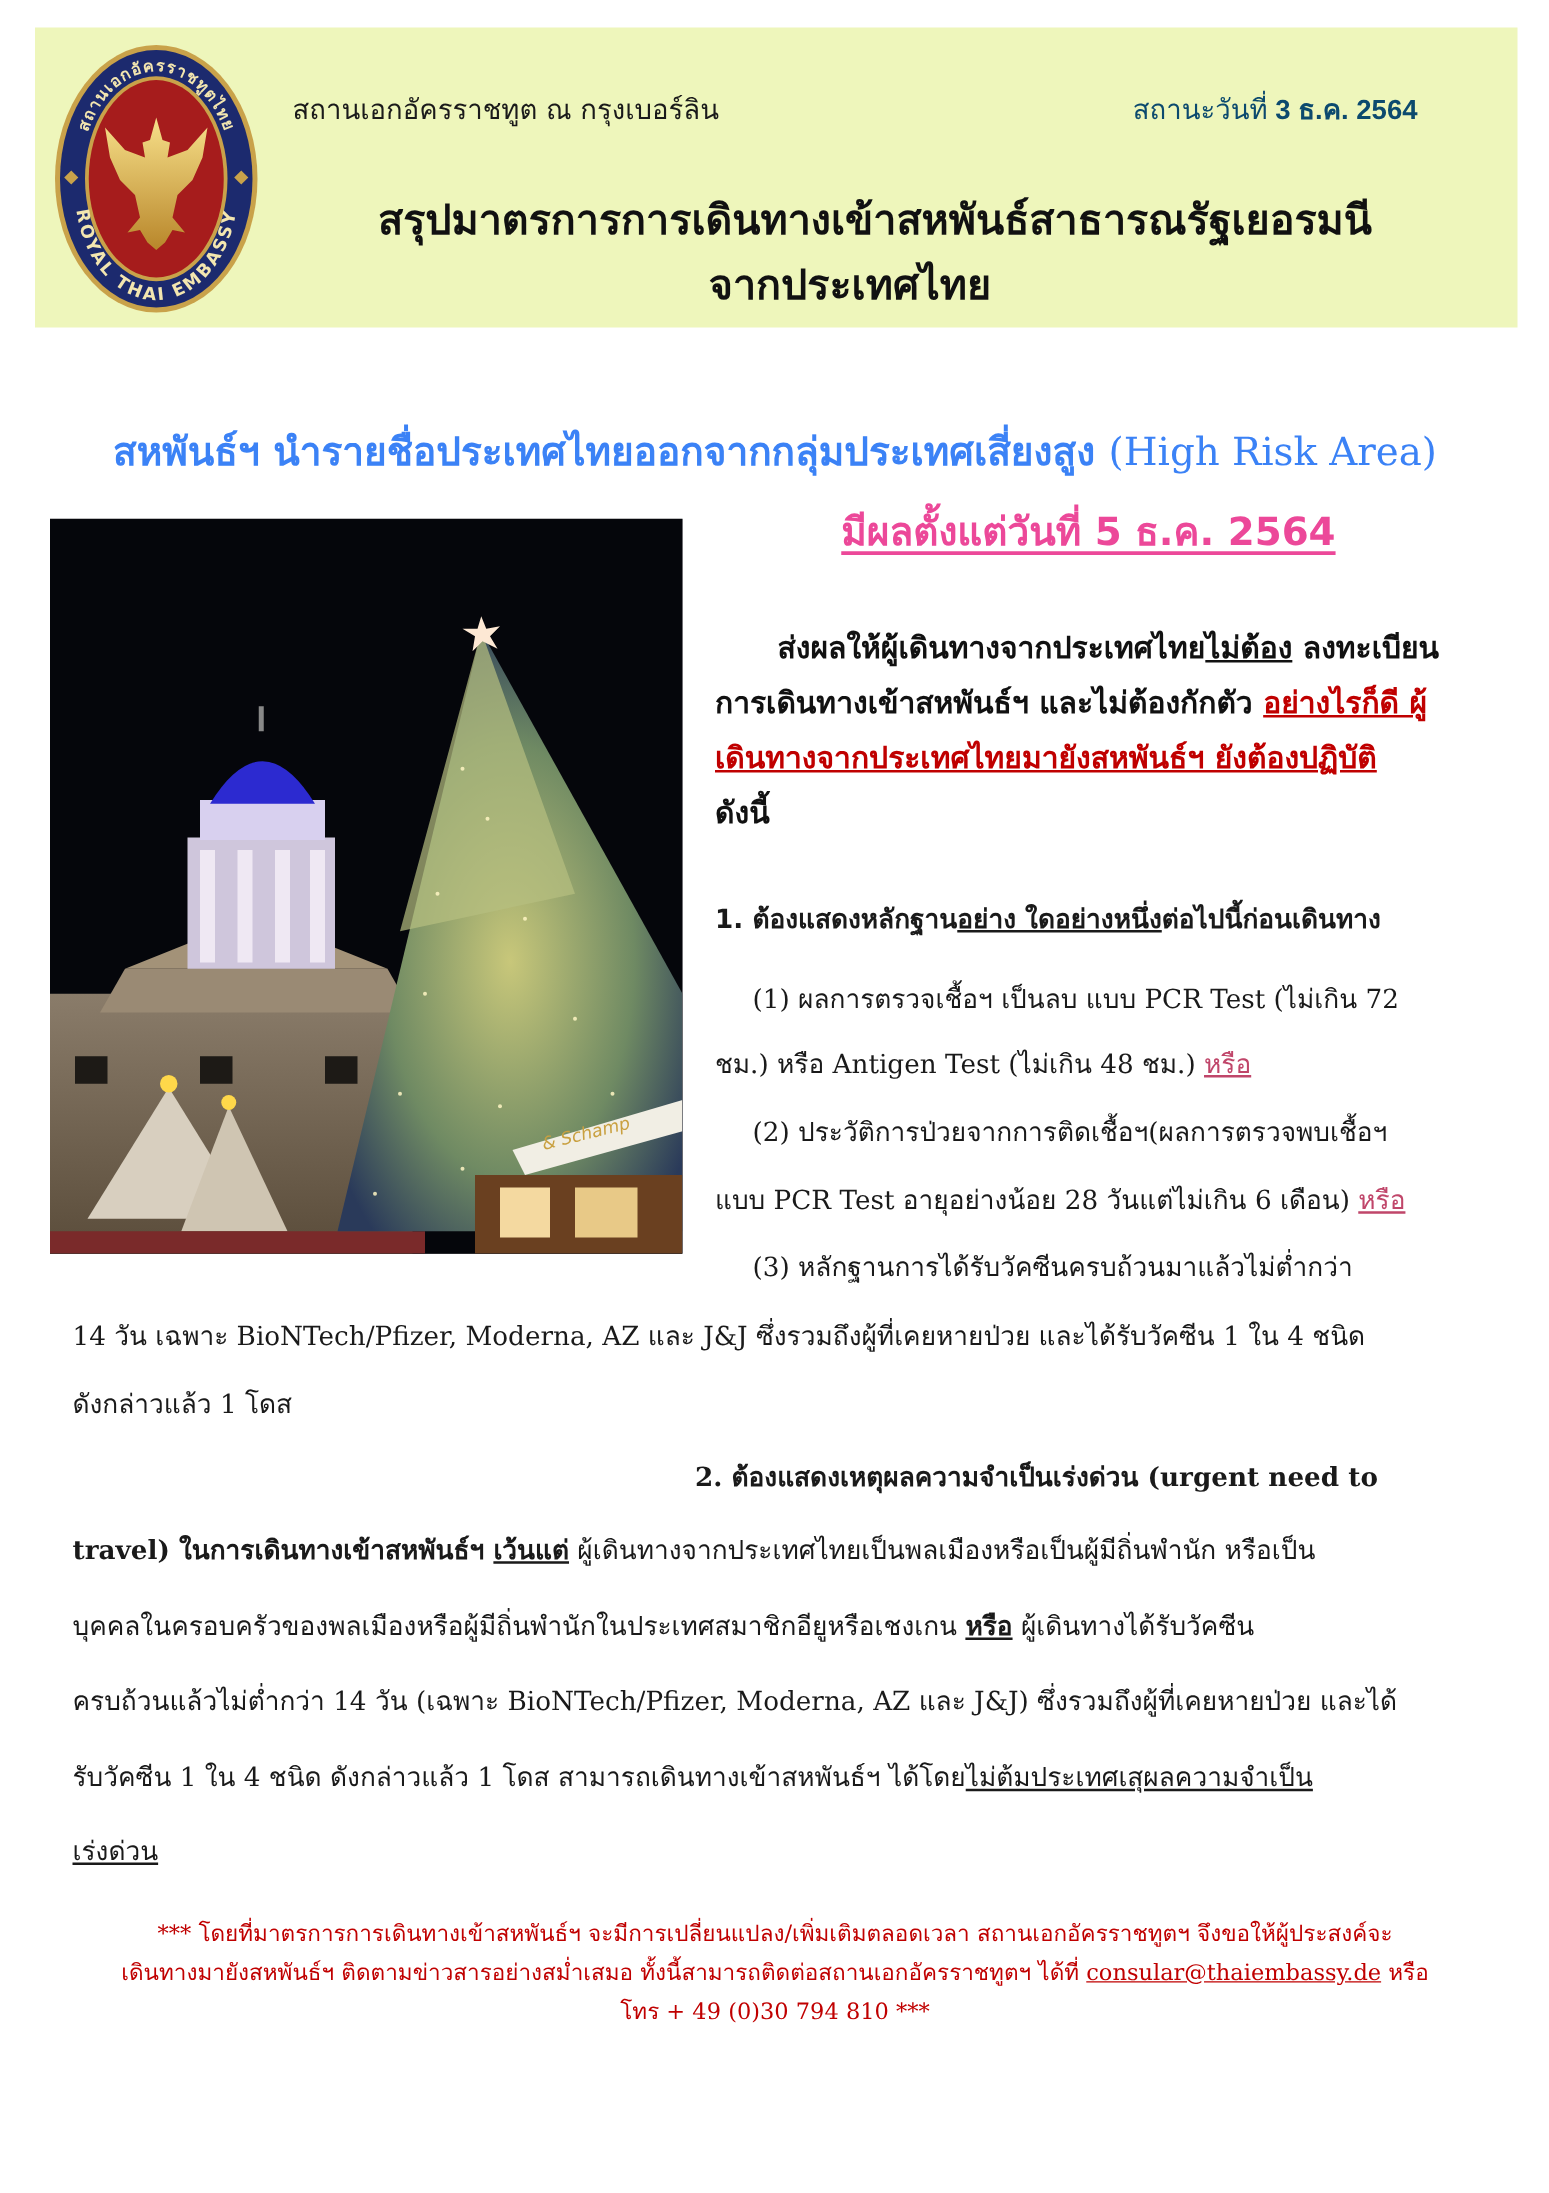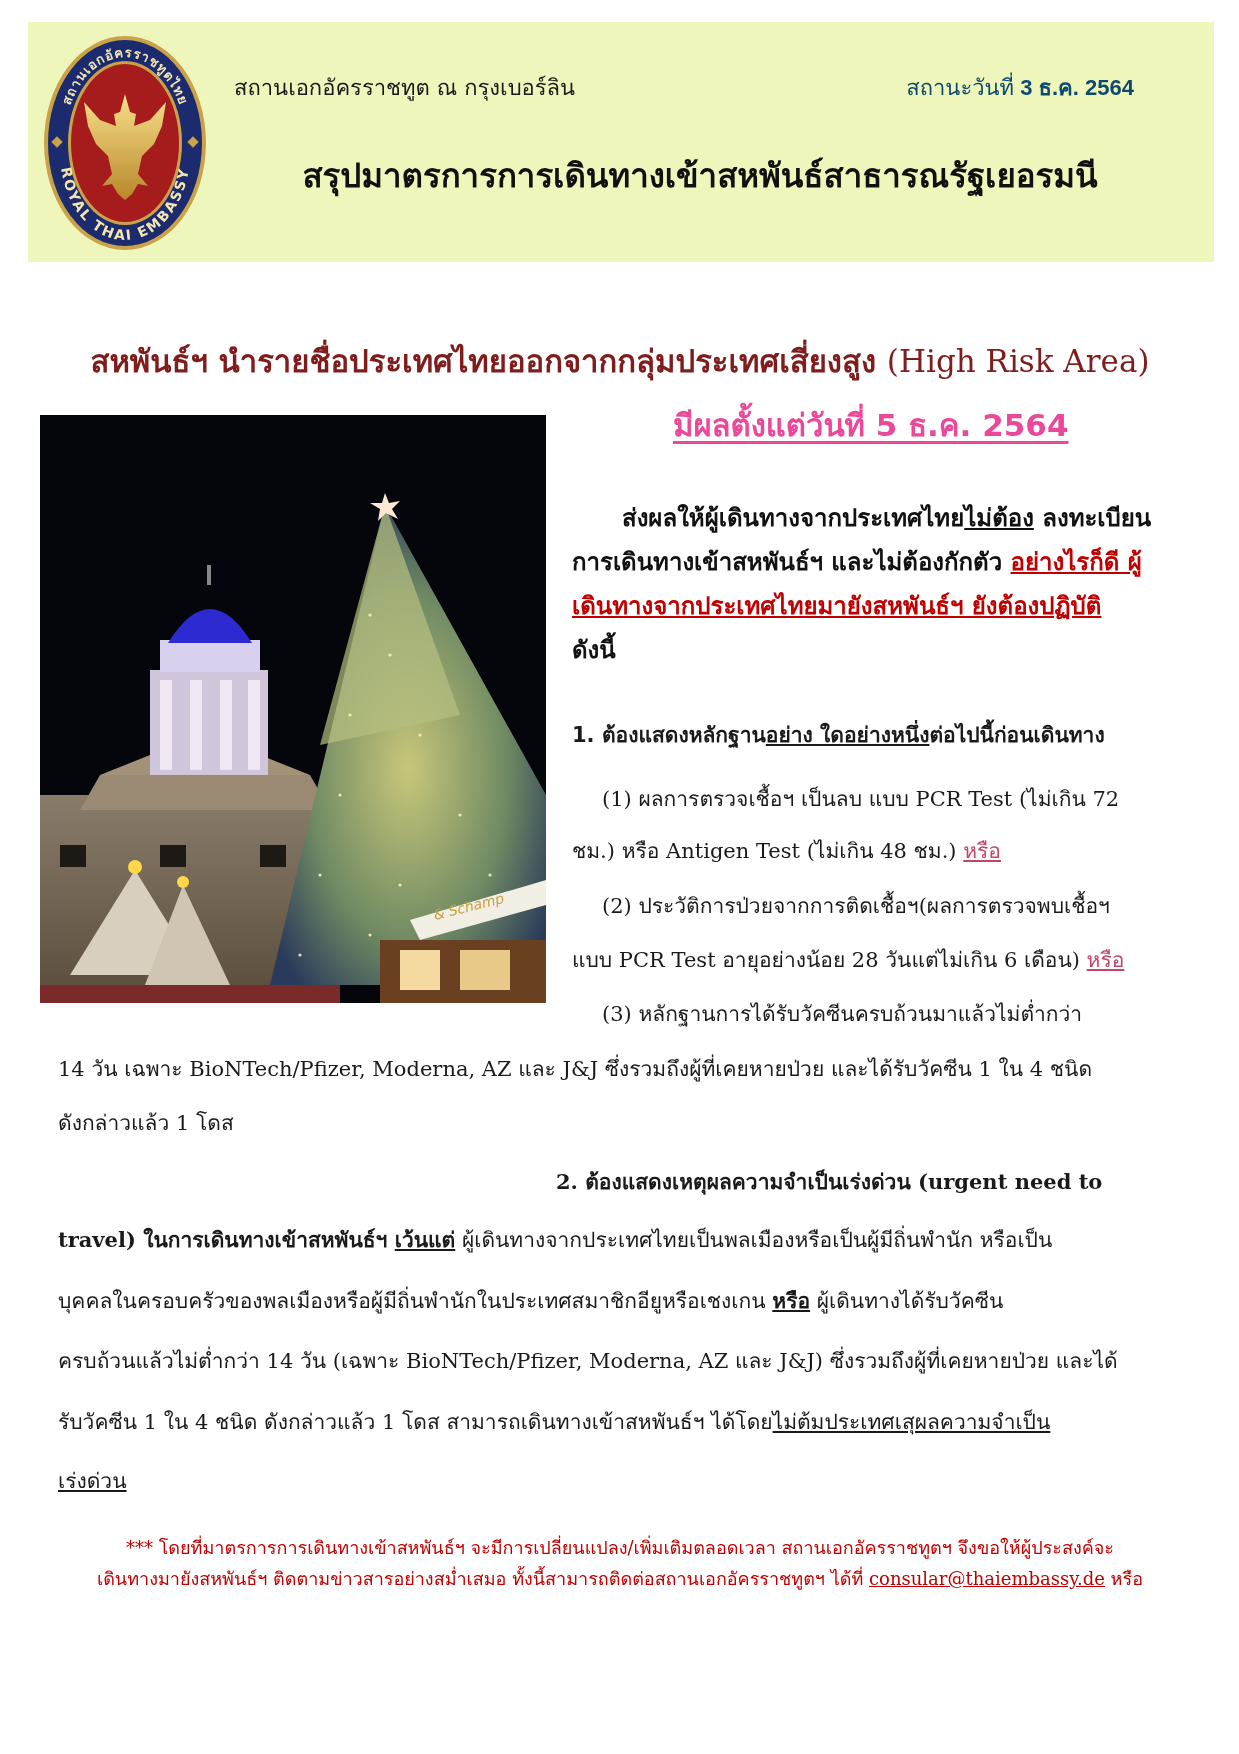--- a/index.html
+++ b/index.html
@@ -8,21 +8,21 @@
   .header-box { position: absolute; left: 28px; top: 22px; width: 1186px; height: 240px;
                 background: #eef6bb; }
   .seal { position: absolute; left: 42px; top: 34px; width: 166px; height: 218px; }
   .embassy-name { position: absolute; left: 234px; top: 70px; font-size: 22px; color: #1a1a1a; }
   .status-date { position: absolute; right: 105px; top: 70px; font-size: 22px;
                  font-family: Liberation Sans, sans-serif; color: #0c4a6e; }
   .status-date b { font-weight: bold; }
   .doc-title { position: absolute; left: 120px; width: 1120px; text-align: center; top: 150px;
                font-size: 33px; font-weight: bold; line-height: 52px; color: #111; }
   .headline { position: absolute; left: 40px; width: 1160px; top: 336px; text-align: center;
-              color: #7f1d1d; font-size: 31px; font-weight: bold; }
+              color: #3b82f6; font-size: 31px; font-weight: bold; }
   .headline .en { font-family: "DejaVu Serif", "Liberation Serif", serif; font-weight: normal; }
   .effective { position: absolute; left: 673px; top: 400px; color: #ec4899; font-size: 31px;
                font-weight: bold; text-decoration: underline; text-underline-offset: 5px; }
   .photo { position: absolute; left: 40px; top: 415px; width: 506px; height: 588px;
            background: #06070c; overflow: hidden; }
   .intro { position: absolute; left: 572px; top: 496px; width: 580px; font-size: 24px;
            font-weight: bold; line-height: 44px; color: #111; }
   .intro .u { text-decoration: underline; }
   .intro .red { color: #c00000; text-decoration: underline; }
   .p { position: absolute; font-family: "DejaVu Serif", "Liberation Serif", serif;
@@ -67,20 +67,21 @@
 
 <div class="embassy-name">สถานเอกอัครราชทูต ณ กรุงเบอร์ลิน</div>
 
 <div class="status-date">
   <span>สถานะวันที่</span>
   <b>3 ธ.ค. 2564</b>
 </div>
 
 <div class="doc-title">
   <div style="padding-left:40px">สรุปมาตรการการเดินทางเข้าสหพันธ์สาธารณรัฐเยอรมนี</div>
+  <div>จากประเทศไทย</div>
 </div>
 
 <div class="headline">
   <span>สหพันธ์ฯ นำรายชื่อประเทศไทยออกจากกลุ่มประเทศเสี่ยงสูง</span>
   <span class="en">(High Risk Area)</span>
 </div>
 <div class="effective">มีผลตั้งแต่วันที่ 5 ธ.ค. 2564</div>
 
 <div class="photo">
   <svg width="506" height="588" viewBox="0 0 506 588">
@@ -179,13 +180,14 @@
 <div class="p" style="left:58px;top:1409px;">
   <span>รับวัคซีน 1 ใน 4 ชนิด ดังกล่าวแล้ว 1 โดส สามารถเดินทางเข้าสหพันธ์ฯ ได้โดย</span><span class="u">ไม่ต้มประเทศเสุผลความจำเป็น</span>
 </div>
 <div class="p u" style="left:58px;top:1468px;">เร่งด่วน</div>
 
 <div class="note">
   <div>*** โดยที่มาตรการการเดินทางเข้าสหพันธ์ฯ จะมีการเปลี่ยนแปลง/เพิ่มเติมตลอดเวลา สถานเอกอัครราชทูตฯ จึงขอให้ผู้ประสงค์จะ</div>
   <div>
     <span>เดินทางมายังสหพันธ์ฯ ติดตามข่าวสารอย่างสม่ำเสมอ ทั้งนี้สามารถติดต่อสถานเอกอัครราชทูตฯ ได้ที่ </span><a>consular@thaiembassy.de</a><span> หรือ</span>
   </div>
+  <div>โทร + 49 (0)30 794 810 ***</div>
 </div>
 
 </body></html>

